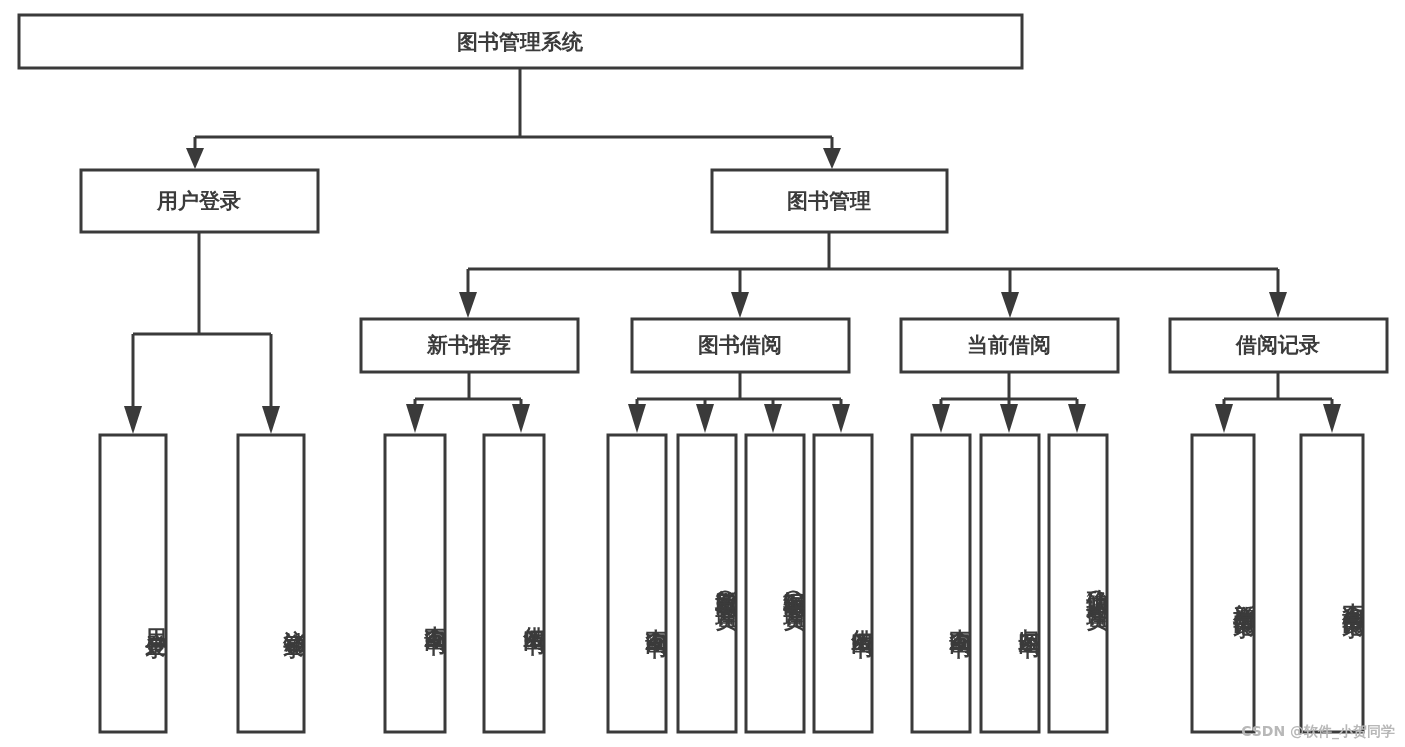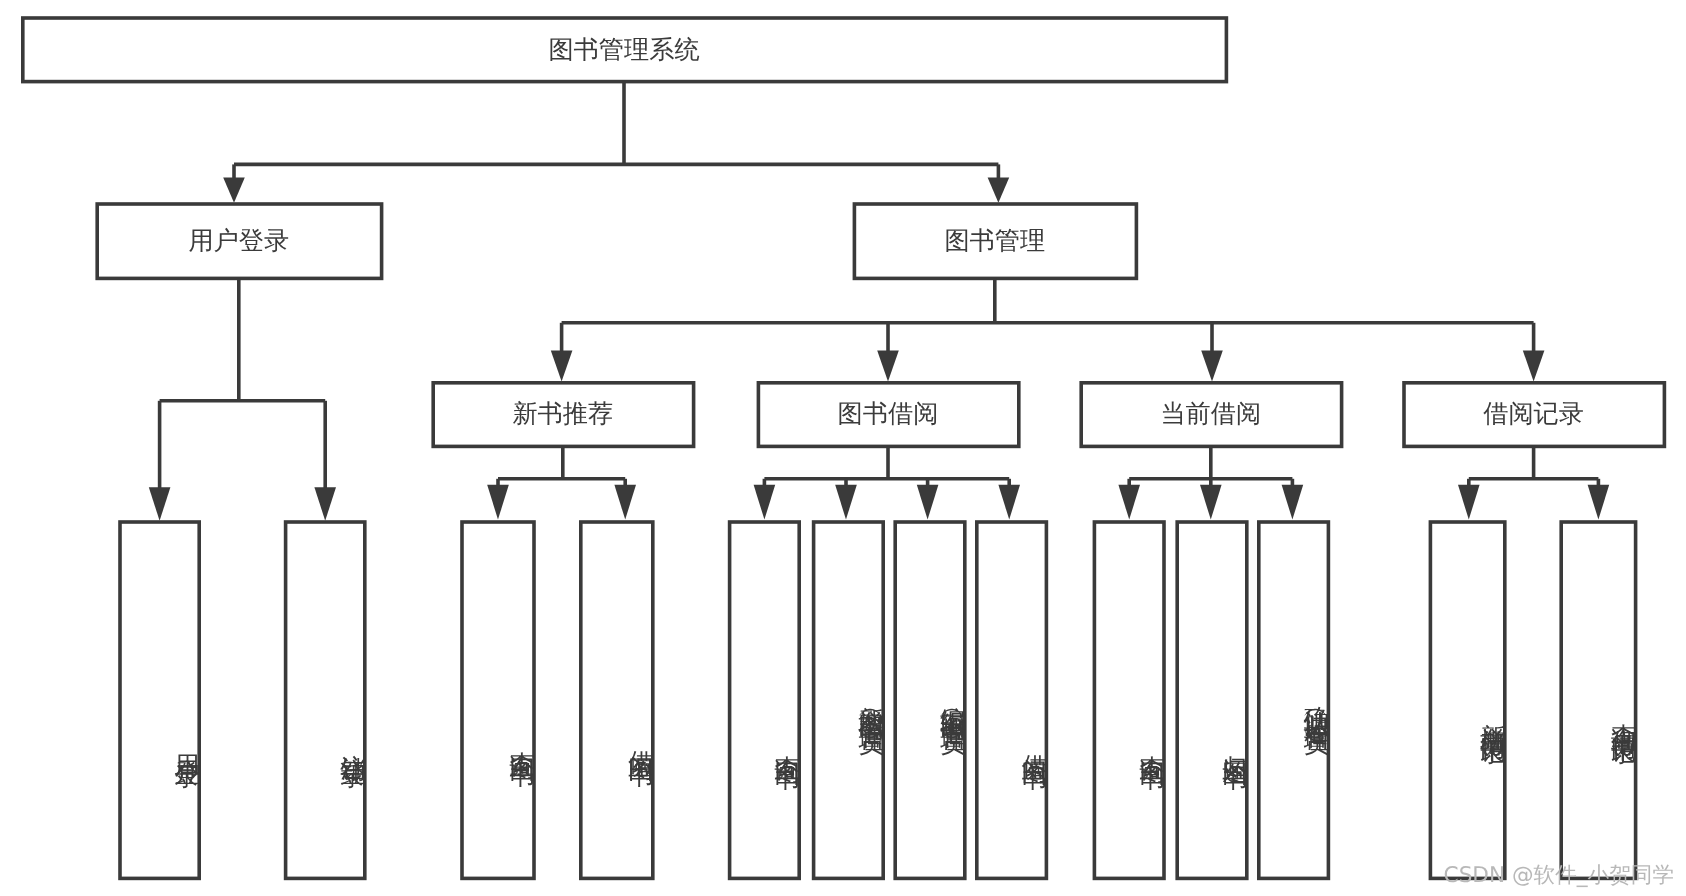--- a/index.html
+++ b/index.html
@@ -12,20 +12,21 @@
     width: 1405px;
     height: 747px;
     font-family: "DejaVu Sans", "Liberation Sans", sans-serif;
     overflow: hidden;
   }
   #diagram-root {
     position: relative;
     width: 1405px;
     height: 747px;
     background: #ffffff;
+    font-weight: bold;
   }
   svg#tree-svg {
     position: absolute;
     left: 0;
     top: 0;
     width: 1405px;
     height: 747px;
     display: block;
   }
   .node-box {
@@ -63,21 +64,21 @@
     display: flex;
     align-items: flex-start;
     justify-content: center;
     pointer-events: none;
   }
   .watermark {
     position: absolute;
     right: 10px;
     bottom: 6px;
     font-family: "DejaVu Sans", "Liberation Sans", sans-serif;
-    font-size: 18px;
+    font-size: 14px;
     color: #b8b8b8;
     white-space: nowrap;
     user-select: none;
   }
 </style>
 </head>
 <body>
 
 <div id="diagram-root">
 

